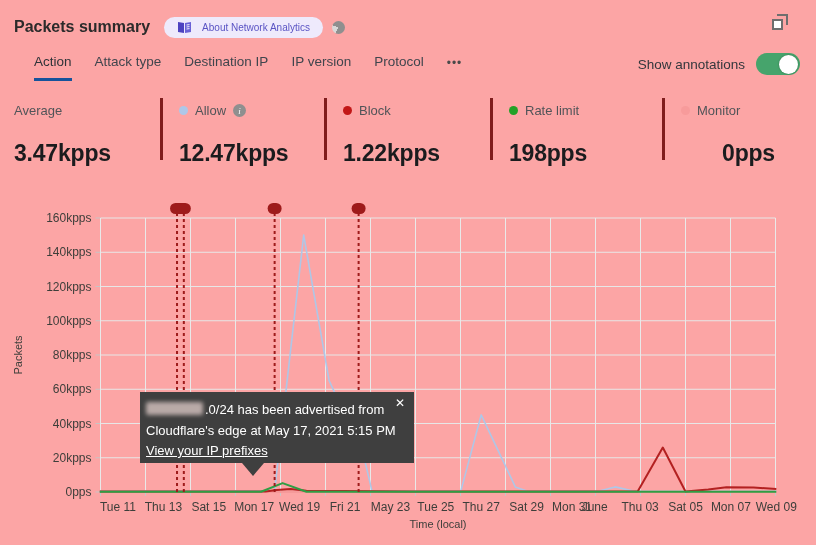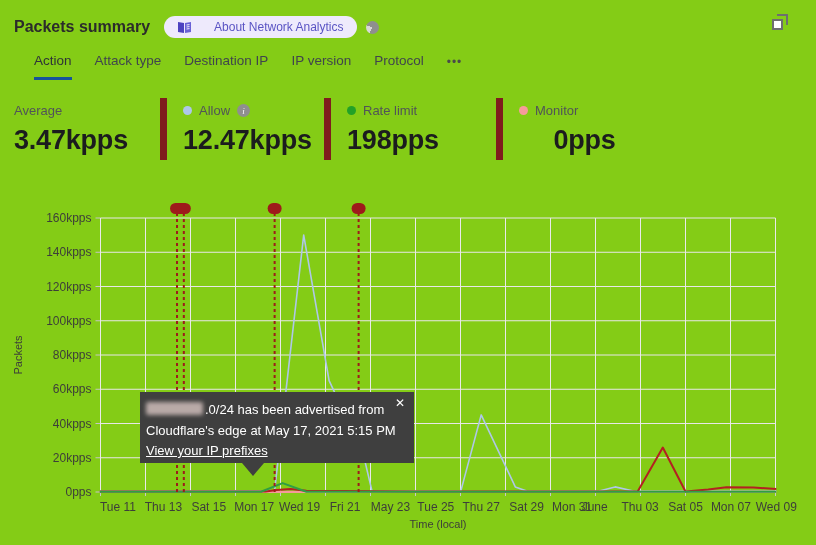--- a/index.html
+++ b/index.html
@@ -1,24 +1,24 @@
 <!DOCTYPE html>
 <html><head>
 <meta charset="utf-8">
 <style>
   * { margin:0; padding:0; box-sizing:border-box; }
   html,body { background:#fff; }
   body { font-family:"Liberation Sans", sans-serif; color:#333; }
-  #app { position:relative; width:816px; height:545px; background:#84cc16; overflow:hidden; }
+  #app { position:relative; width:816px; height:545px; background:#fca5a5; overflow:hidden; }
 
   
   .header { position:absolute; top:12px; left:14px; right:16px; height:30px; display:flex; align-items:center; }
   .title { font-size:16px; font-weight:700; color:#2b2b2b; }
-  .badge { display:inline-flex; align-items:center; gap:22px; margin-left:14px; background:#eeeafc;
-           border-radius:14px; padding:4px 13px; color:#5a54c4; font-size:12px; cursor:pointer; }
+  .badge { display:inline-flex; align-items:center; gap:10px; margin-left:14px; background:#eeeafc;
+           border-radius:14px; padding:4px 13px; color:#5a54c4; font-size:10px; cursor:pointer; }
   .pie-icon { width:13px; height:13px; border-radius:50%; margin-left:9px;
               background:conic-gradient(from 210deg, #d8d8d8 0 80deg, #8f8f8f 80deg 360deg); }
   .win-icon { position:absolute; right:12px; top:2px; width:16px; height:16px; cursor:pointer; }
   .win-icon .sq1 { position:absolute; left:0; bottom:0; width:11px; height:11px; border:2px solid #6e6e6e; background:#fff; }
   .win-icon .sq2 { position:absolute; right:0; top:0; width:11px; height:11px; border:2px solid #6e6e6e; border-left:none; border-bottom:none; }
 
   
   .tabsbar { position:absolute; top:53px; left:14px; right:16px; display:flex; align-items:center; }
   .tab { font-size:13.5px; color:#40454d; margin-right:23px; padding-bottom:9px; cursor:pointer; border-bottom:3px solid transparent; }
   .tab.active { color:#2f3338; border-bottom-color:#16539b;margin-left:20px; }
@@ -26,27 +26,27 @@
   .toggle-wrap { margin-left:auto; display:flex; align-items:center; gap:11px; padding-bottom:6px; }
   .toggle-label { font-size:13.5px; color:#33373c; }
   .toggle { position:relative; width:44px; height:22px; border-radius:11px; background:#46a46c; cursor:pointer; }
   .toggle .knob { position:absolute; top:1.5px; right:2px; width:19px; height:19px; border-radius:50%; background:#fff;
                   box-shadow:0 0 2px rgba(0,0,0,.35); }
 
   
   .stats { position:absolute; top:98px; left:0; right:0; height:62px; display:flex; }
   .stat { padding-left:16px; padding-top:4px; }
   .stat:first-child { padding-left:14px; }
-  .stat + .stat { border-left:7px solid #7f1d1d; }
+  .stat + .stat { border-left:3px solid #7f1d1d; }
   .s0 { width:160px; } .s1 { width:164px; } .s2 { width:166px; } .s3 { width:172px; } .s4 { width:154px;text-align:center; }
   .stat-label-row { display:flex; align-items:center; gap:7px; font-size:13px; color:#515458; height:17px; }
   .dot { width:9px; height:9px; border-radius:50%; flex:0 0 auto; }
   .info-icon { width:13px; height:13px; border-radius:50%; background:#8f8f8f; color:#fff; font-size:9px; font-style:italic;
                font-family:"Liberation Serif", serif; display:flex; align-items:center; justify-content:center; cursor:pointer; }
-  .stat-value { margin-top:6px; font-size:27px; font-weight:700; color:#1b1c1e; letter-spacing:-0.2px; }
+  .stat-value { margin-top:21px; font-size:23px; font-weight:700; color:#1b1c1e; letter-spacing:-0.2px; }
 
   
   .chart { position:absolute; top:195px; left:0; width:816px; height:350px; }
   .chart svg { position:absolute; inset:0; }
   .ax  { font-family:"Liberation Sans", sans-serif; font-size:12px; fill:#3d3e3a; }
   .axt { font-family:"Liberation Sans", sans-serif; font-size:11px; fill:#3d3e3a; }
 
   
   .tooltip { position:absolute; left:140px; top:197px; width:274px; height:71px; background:#3f3f3f; color:#fff;
              font-size:13px; padding:8px 12px 6px 6px; z-index:5; line-height:20.5px; white-space:nowrap; }
@@ -81,36 +81,49 @@
     </span>
   </div>
 
   <div class="tabsbar">
     <span class="tab active">Action</span>
     <span class="tab">Attack type</span>
     <span class="tab">Destination IP</span>
     <span class="tab">IP version</span>
     <span class="tab">Protocol</span>
     <span class="tab-more">•••</span>
+    <span class="toggle-wrap">
+      <span class="toggle-label">Show annotations</span>
+      <span class="toggle">
+        <span class="knob"></span>
+      </span>
+    </span>
   </div>
 
   <div class="stats">
     <div class="stat s0">
       <div class="stat-label-row">
         <span>Average</span>
       </div>
       <div class="stat-value">3.47kpps</div>
     </div>
     <div class="stat s1">
       <div class="stat-label-row">
         <span class="dot" style="background: rgb(174, 199, 232);"></span>
         <span>Allow</span>
         <span class="info-icon">i</span>
       </div>
       <div class="stat-value">12.47kpps</div>
+    </div>
+    <div class="stat s2">
+      <div class="stat-label-row">
+        <span class="dot" style="background: rgb(194, 23, 23);"></span>
+        <span>Block</span>
+      </div>
+      <div class="stat-value">1.22kpps</div>
     </div>
     <div class="stat s3">
       <div class="stat-label-row">
         <span class="dot" style="background: rgb(35, 161, 39);"></span>
         <span>Rate limit</span>
       </div>
       <div class="stat-value">198pps</div>
     </div>
     <div class="stat s4">
       <div class="stat-label-row">

